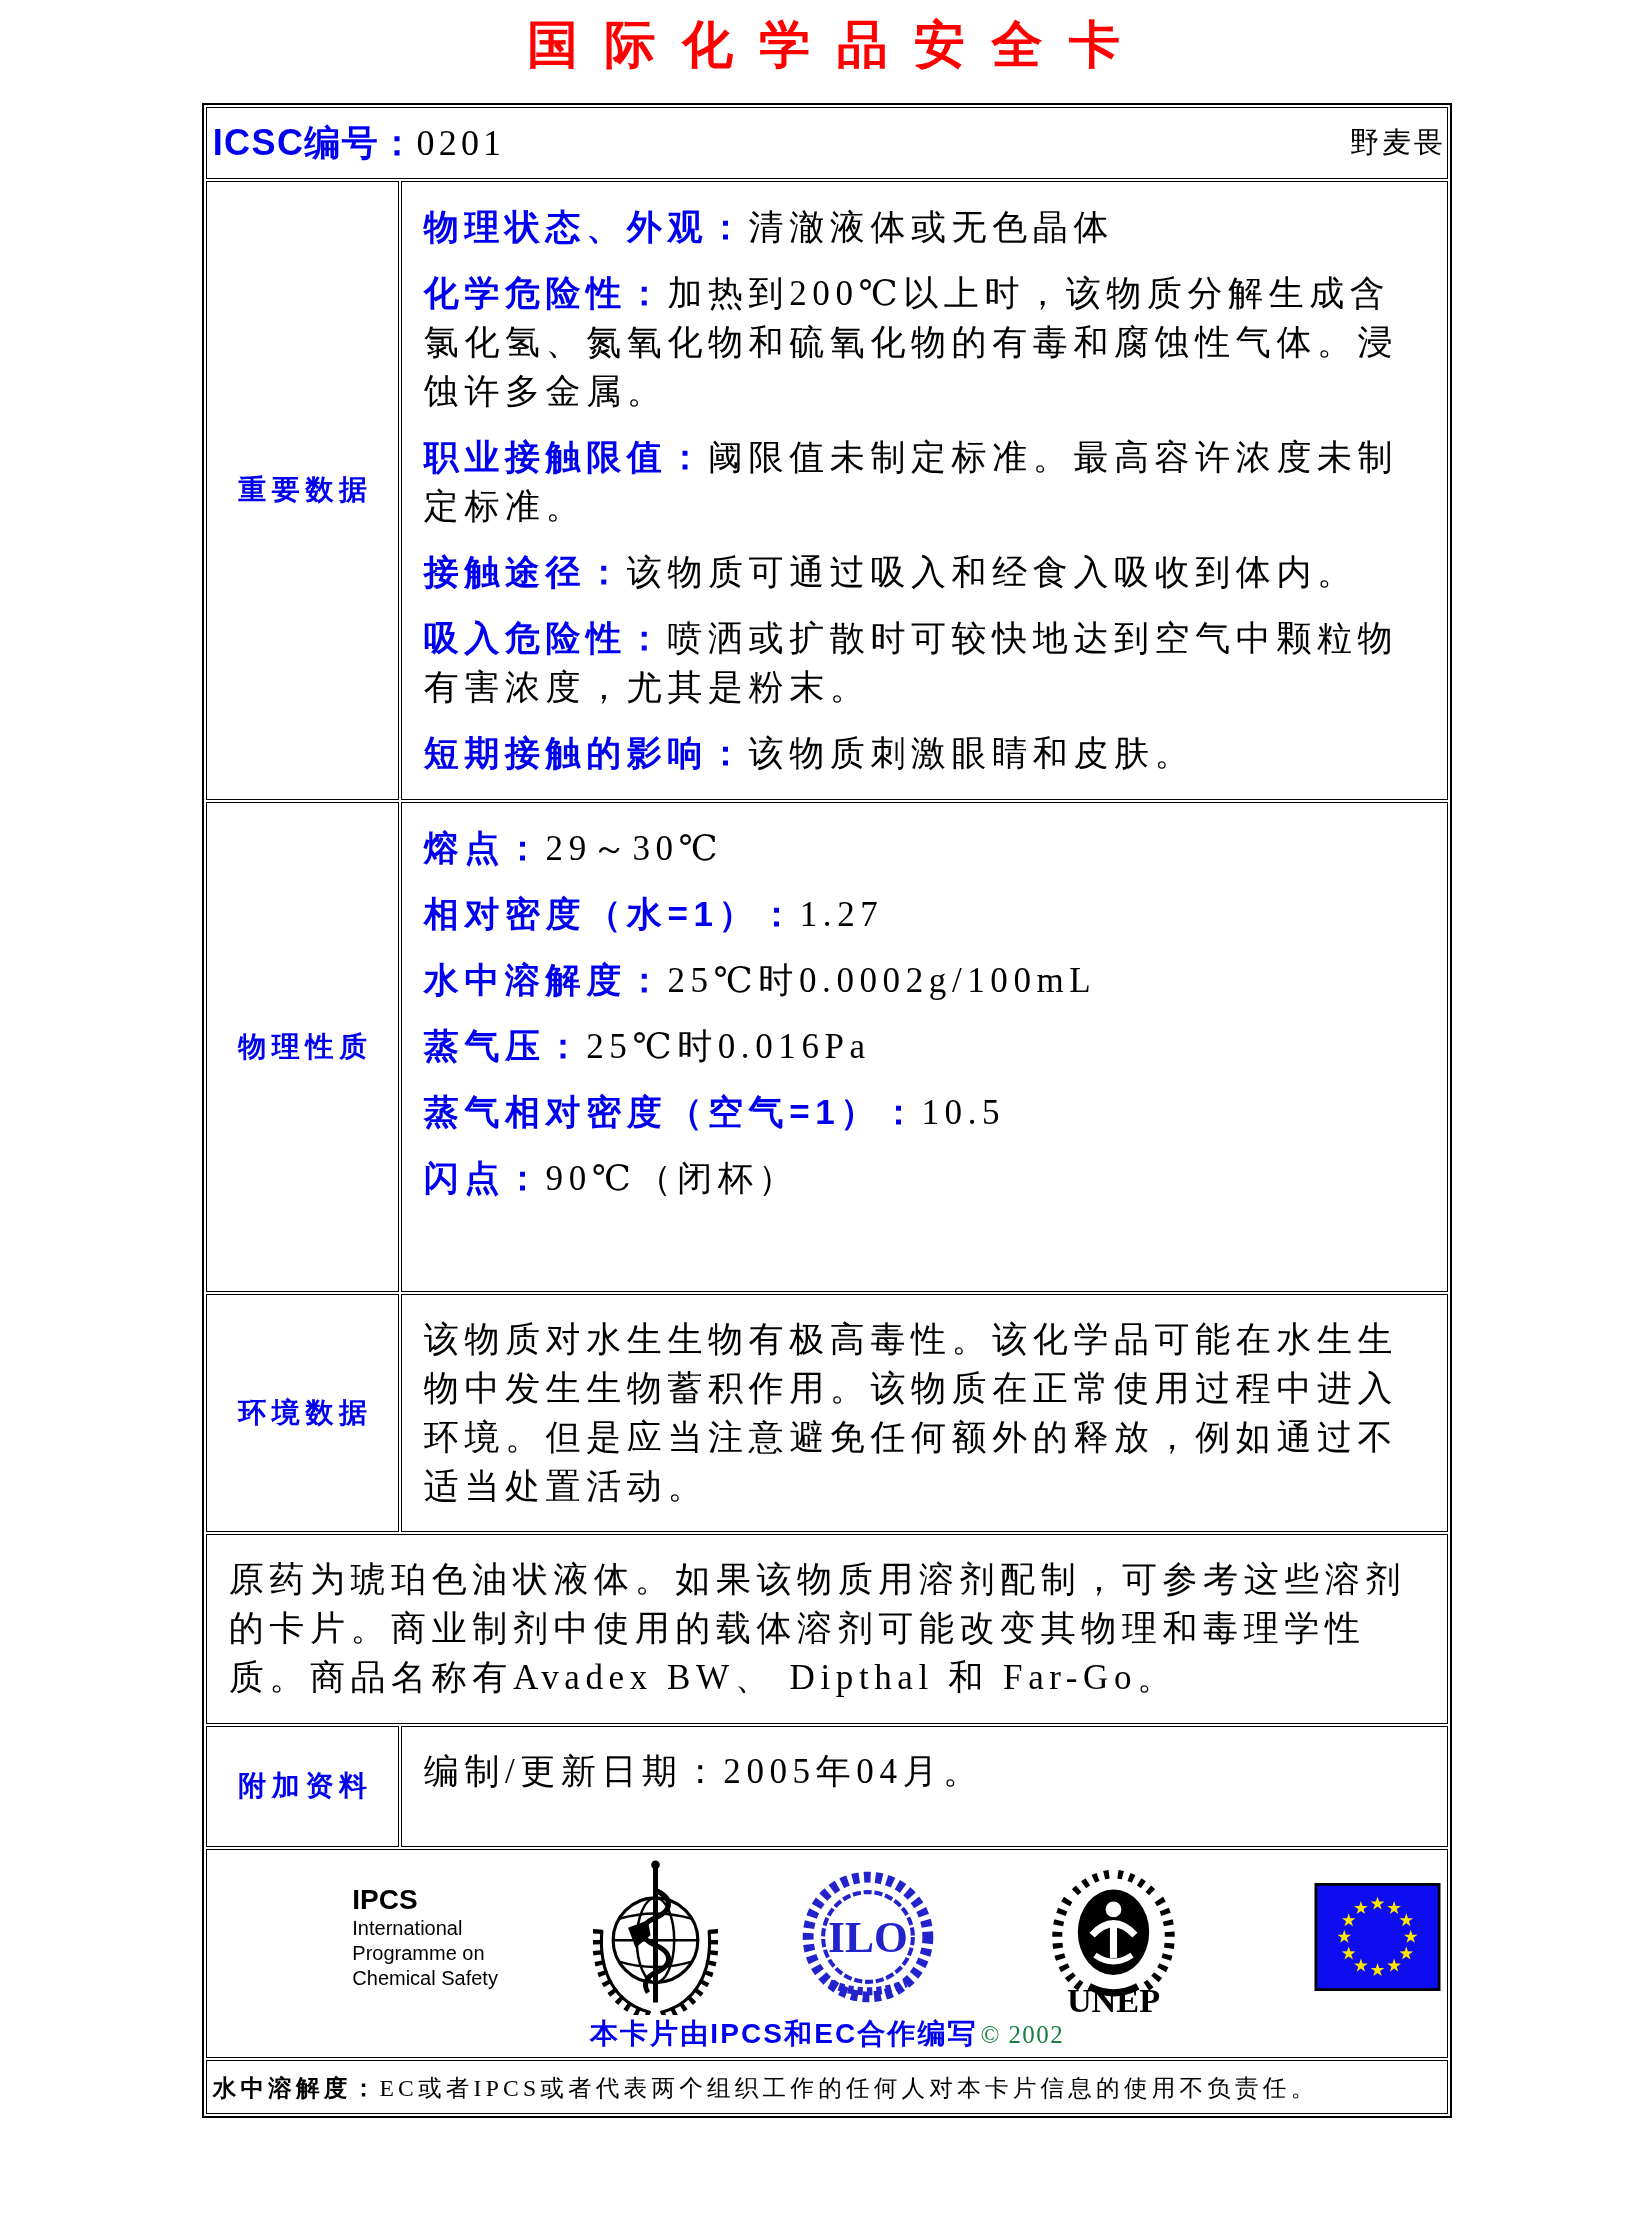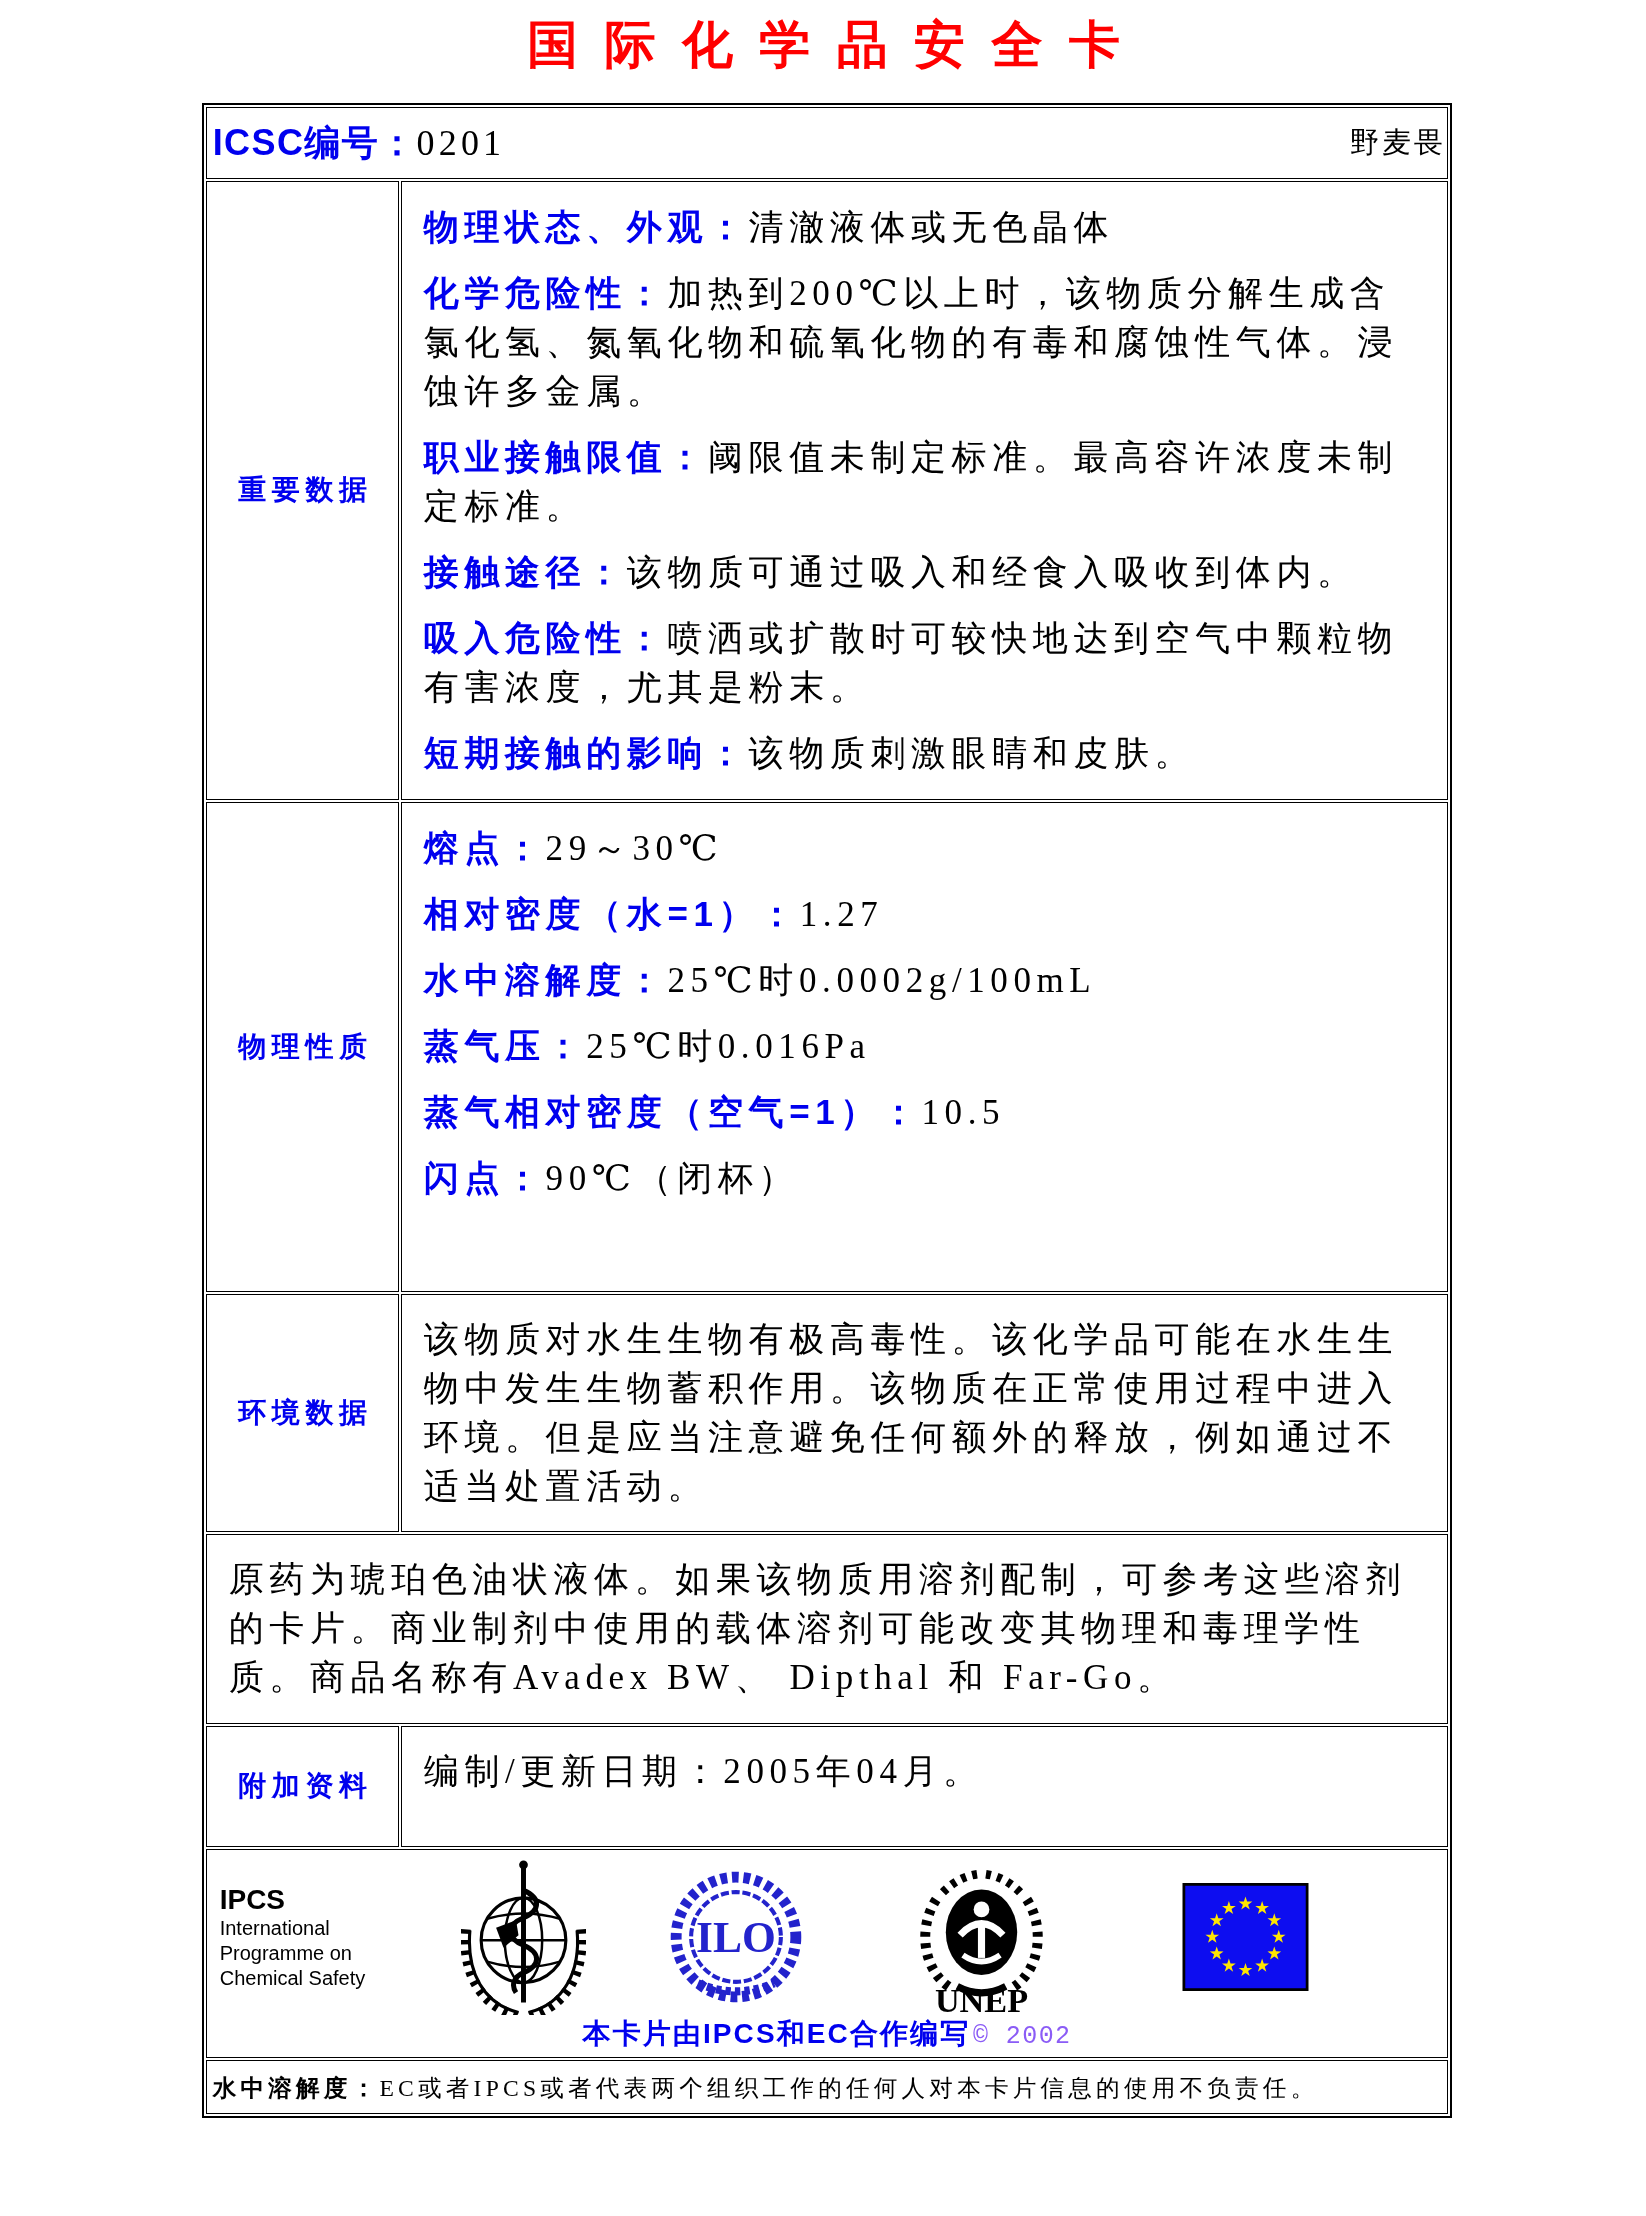--- a/index.html
+++ b/index.html
@@ -51,21 +51,21 @@
     color:#0000ee; font-weight:bold;
     font-family:"Liberation Sans","DejaVu Sans",sans-serif;
   }
   .h-important { min-height:485px; }
   .h-physical  { min-height:490px; }
   .h-environment { min-height:147px; }
   .h-notes { min-height:146px; }
   .h-additional { min-height:121px; }
   
   .logos-cell { min-height:178px; display:flex; flex-direction:column; padding:2.8px 5.6px; }
-  .logos-top { display:flex; align-items:center; margin-top:5.6px; }
+  .logos-top { display:flex; align-items:center; margin-top:5.6px;justify-content:flex-end; }
   .ipcs-block { width:209px; margin-left:7px; color:#000; }
   .ipcs-acronym {
     font-family:"Liberation Sans","DejaVu Sans",sans-serif;
     font-weight:bold; font-size:28px; line-height:33px;
   }
   .ipcs-line {
     font-family:"Liberation Sans","DejaVu Sans",sans-serif;
     font-size:20px; line-height:25px;
   }
   .logo-who  { margin-left:32px; }
@@ -73,22 +73,22 @@
   .logo-unep { margin-left:99px; }
   .logo-eu   { margin-left:122px; }
   .credit-line {
     margin-top:auto; margin-bottom:1.4px; text-align:center; white-space:nowrap;
   }
   .credit-main {
     color:#0000ee; font-weight:bold; font-size:28px; letter-spacing:2.1px;
     font-family:"Liberation Sans","DejaVu Sans",sans-serif;
   }
   .credit-year {
-    color:#8b5cf6; font-size:25px; letter-spacing:1.4px;
-    font-family:Liberation Mono, monospace;
+    color:#15803d; font-size:25px; letter-spacing:1.4px;
+    font-family:Liberation Serif, serif;
     margin-top:48px;
   }
   
   .legal-cell { min-height:47px; padding:9.7px 5.6px 7px 5.6px; }
   .legal-text { margin:0; font-size:23.6px; line-height:35px; letter-spacing:4.2px; }
   .legal-text .k {
     font-weight:bold; color:#000;
     font-family:"Liberation Sans","DejaVu Sans",sans-serif;
   }
   svg text { font-family:"Liberation Serif","DejaVu Serif",serif; }

